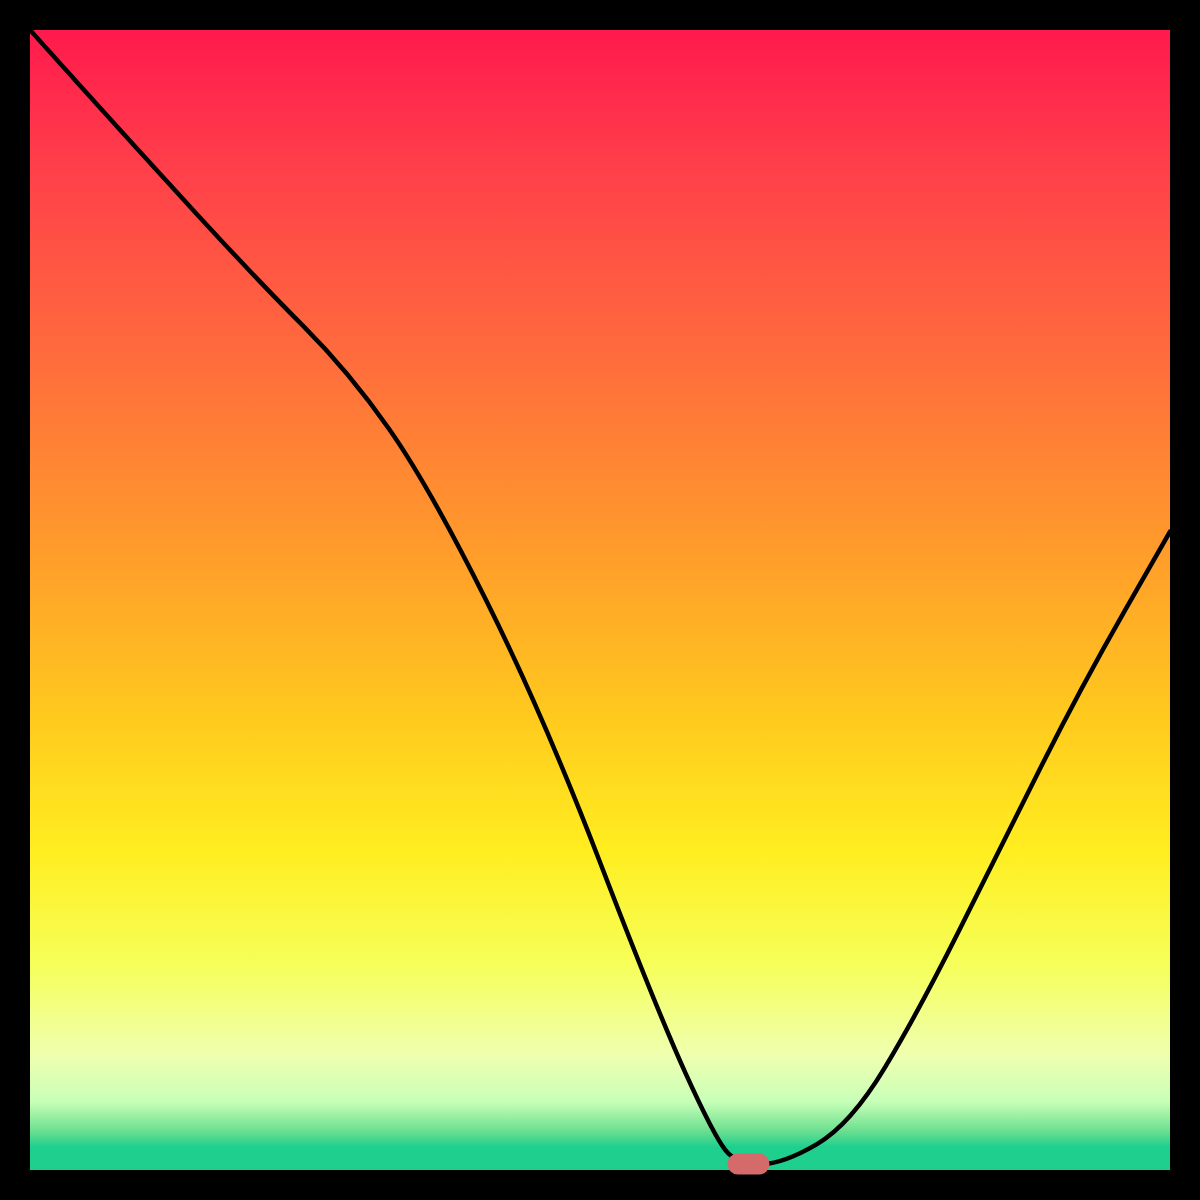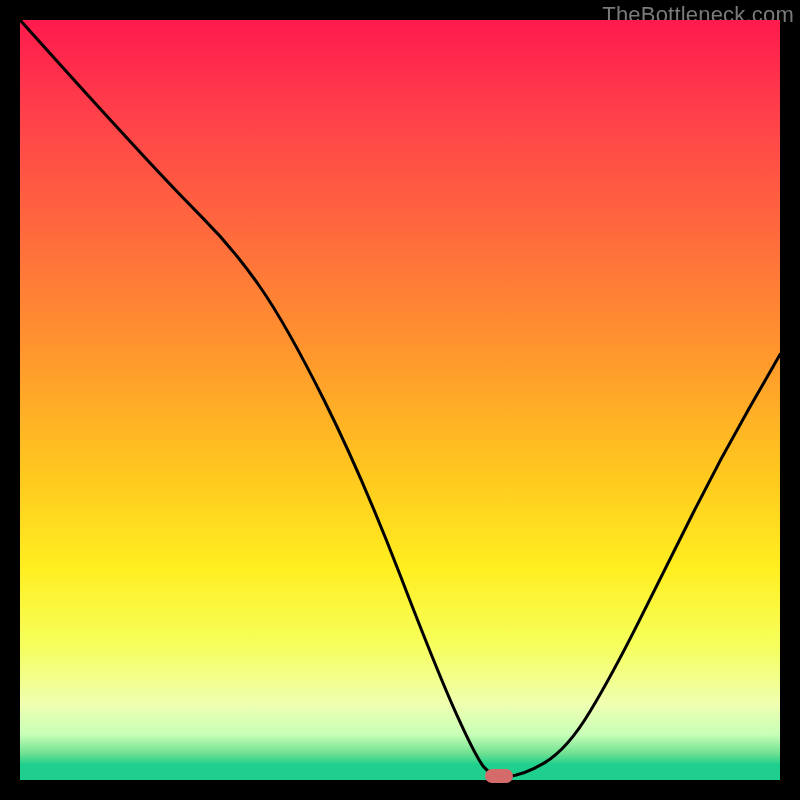--- a/index.html
+++ b/index.html
@@ -61,21 +61,20 @@
     border-radius: 7px;
     background: #d46a6a; 
     transform: translate(-50%, -50%);
   }
 </style>
 </head>
 <body>
 
 <div class="frame">
 
-  <div class="watermark">TheBottleneck.com</div>
 
   <div class="plot-area">
 
     <svg class="curve" viewBox="0 0 760 760" preserveAspectRatio="none">
       <path d="M 0,0 Q 0,0 34.199999999999996,38 Q 68.39999999999999,76 110.19999999999999,121.59999999999997 Q 152,167.19999999999993 182.4,197.59999999999997 Q 212.8,228 239.4,266 Q 266,304 304,380 Q 342,456 380,554.8 Q 418.00000000000006,653.6 437,695.4000000000001 Q 456,737.2 463.6,746.7 Q 471.2,756.2 486.4,756.2 Q 501.6,756.2 524.4,742.9000000000001 Q 547.1999999999999,729.6 570,691.6 Q 592.8000000000001,653.6 619.4000000000001,600.4000000000001 Q 646,547.2 672.6,494 Q 699.2,440.8 729.6,387.6 T 760,334.4" fill="none" stroke="#000" stroke-width="3" stroke-linejoin="round" stroke-linecap="round"></path>
     </svg>
 
     <div class="marker" style="left: 478.8px; top: 756.2px;"></div>
 
   </div>

